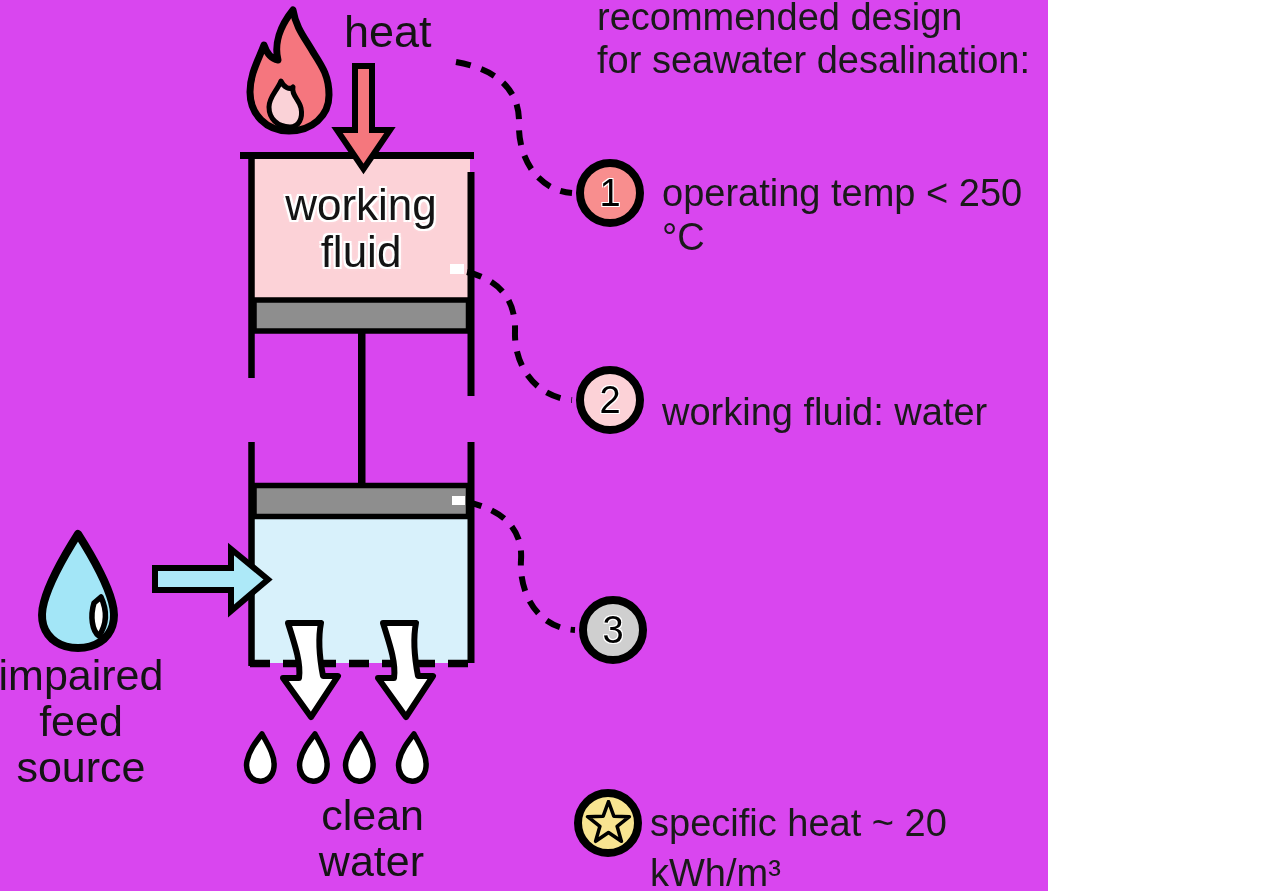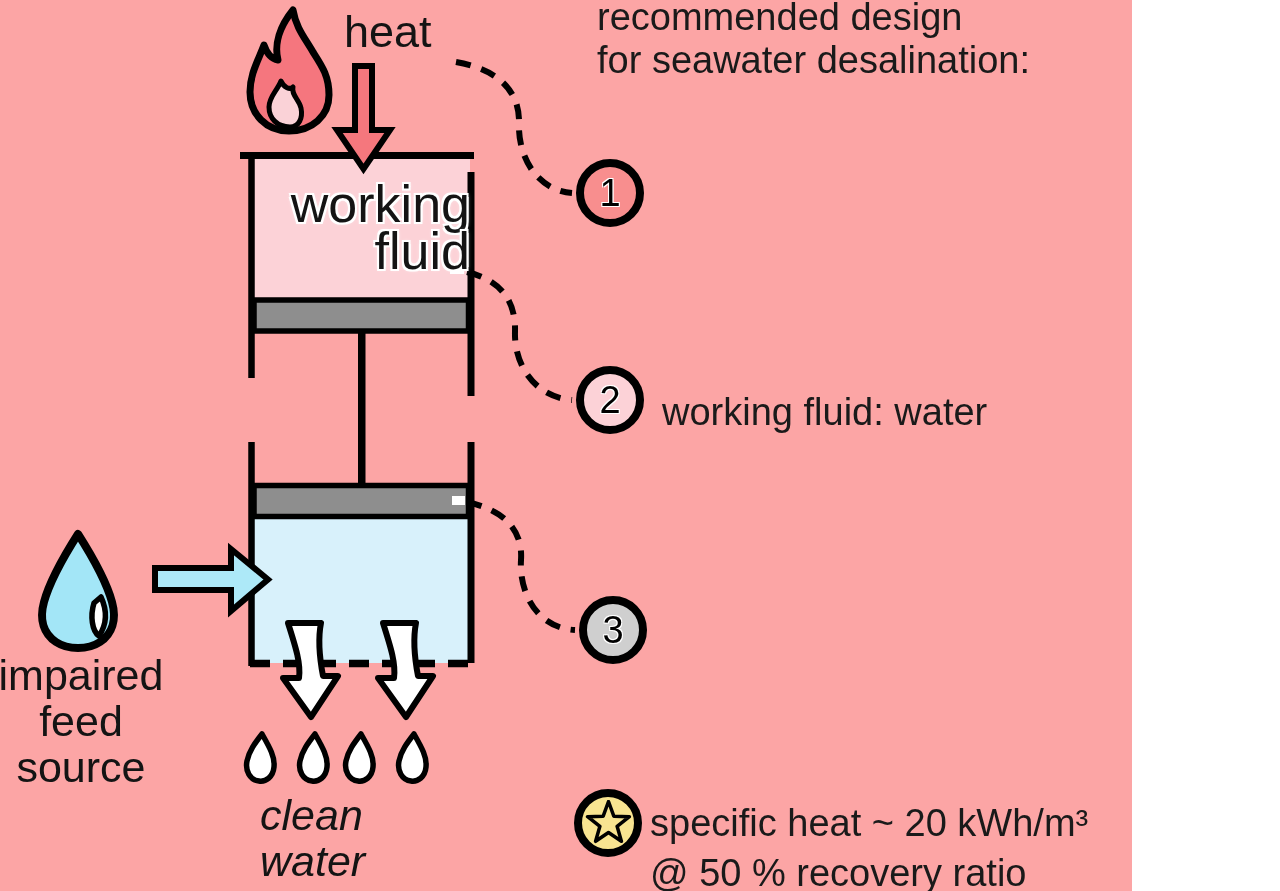--- a/index.html
+++ b/index.html
@@ -1,33 +1,33 @@
 <!DOCTYPE html>
 <html><head>
 <meta charset="utf-8">
 <style>
   * { margin:0; padding:0; box-sizing:border-box; }
   html,body { background:#ffffff; }
   #screen {
-    position:relative; width:1132px; height:891px;
-    background:#fca5a5; overflow:hidden;
+    position:relative; width:1048px; height:891px;
+    background:#d946ef; overflow:hidden;
     font-family:"Liberation Sans", sans-serif;
     color:#141414;
   }
   #diagram-svg { position:absolute; left:0; top:0; }
   .lbl { position:absolute; white-space:pre-line; color:#141414; }
   .lbl-heat { left:344px; top:6px; font-size:45px; }
   .lbl-working-fluid {
-    left:252px; top:181px; width:218px; text-align:right;
-    font-size:52px; line-height:47px;
+    left:252px; top:181px; width:218px; text-align:center;
+    font-size:44px; line-height:47px;
     text-shadow:-2px -2px 0 #fff, 2px -2px 0 #fff, -2px 2px 0 #fff,
                  2px 2px 0 #fff, 0 0 5px #fff;
   }
   .lbl-impaired { left:-5px; top:652px; width:172px; text-align:center; font-size:43px; line-height:46px; }
-  .lbl-clean { left:260px; top:792px; width:158px; text-align:left; font-size:43px; line-height:46px;font-style:italic; }
+  .lbl-clean { left:266px; top:792px; width:158px; text-align:right; font-size:43px; line-height:46px; }
   .ann-title { left:597px; top:-4px; font-size:38px; line-height:43px; color:#1a1a1a; }
   .ann-text { position:absolute; font-size:38px; line-height:44px; white-space:pre-line; color:#1a1a1a; }
   .ann-text-1 { left:662px; top:171px; }
   .ann-text-2 { left:662px; top:378px;margin-top:12px; }
   .ann-text-3 { left:662px; top:564px; }
   .ann-text-4 { left:650px; top:798px; line-height:50px; }
   .marker {
     position:absolute; width:68px; height:68px;
     border:8px solid #000; border-radius:50%;
     display:flex; align-items:center; justify-content:center;
@@ -107,20 +107,21 @@
 source</div>
   <div class="lbl lbl-clean">clean
 water</div>
 
   <div class="lbl ann-title">recommended design
 for seawater desalination:</div>
 
   <div class="marker marker-1">
     <span>1</span>
   </div>
+  <div class="ann-text ann-text-1">operating temp &lt; 250 °C</div>
 
   <div class="marker marker-2">
     <span>2</span>
   </div>
   <div class="ann-text ann-text-2">working fluid: water</div>
 
   <div class="marker marker-3">
     <span>3</span>
   </div>
 

